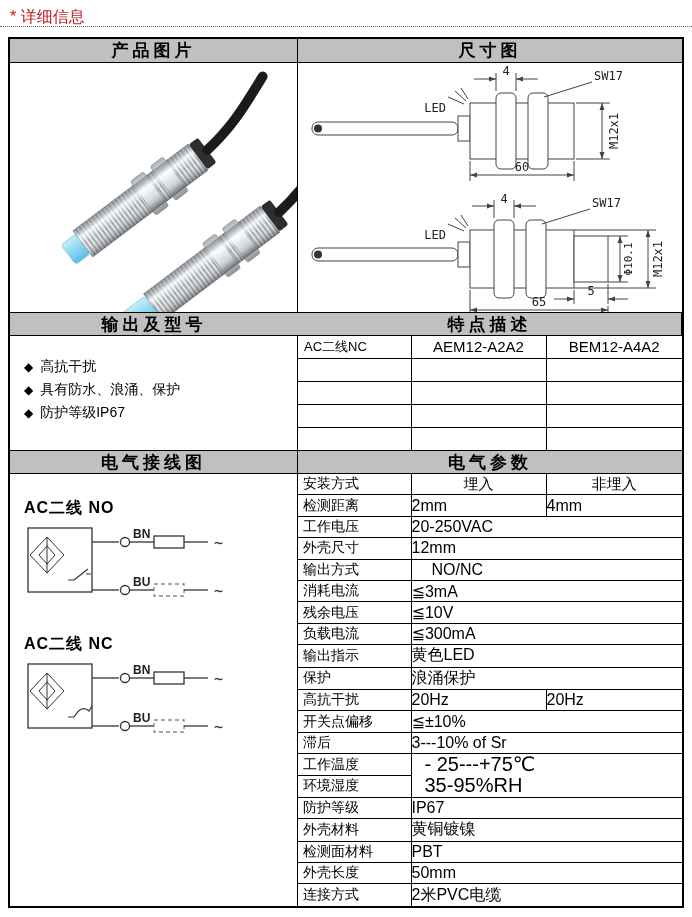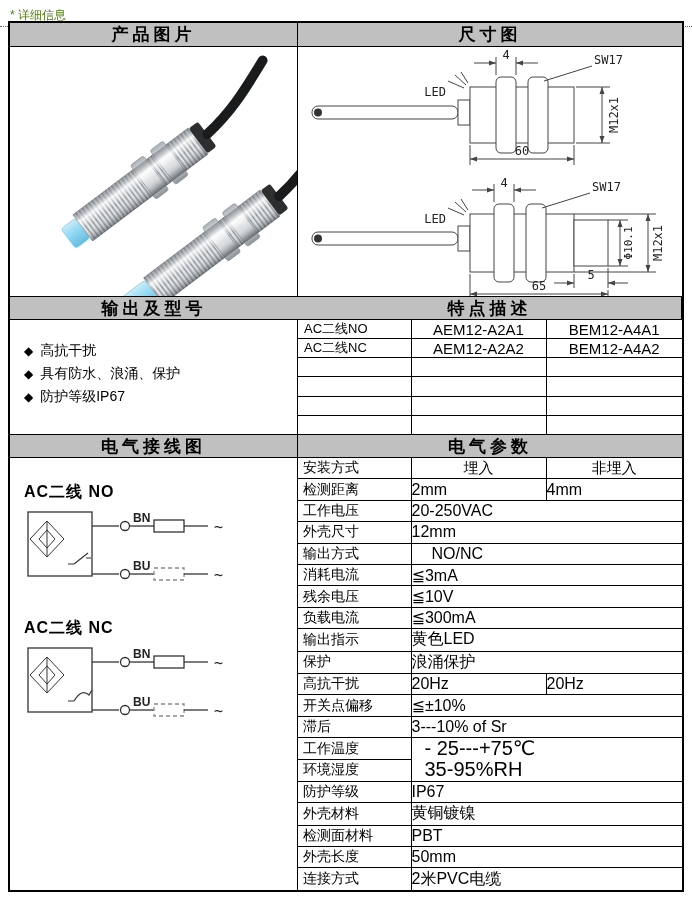--- a/index.html
+++ b/index.html
@@ -1,20 +1,20 @@
 <!DOCTYPE html>
 <html><head>
 <meta charset="utf-8">
 <style>
   html,body{margin:0;padding:0;background:#fff;}
   .sheet{position:relative;width:692px;height:917px;background:#fff;overflow:hidden;
          font-family:"Liberation Sans","DejaVu Sans",sans-serif;color:#000;}
-  .note{position:absolute;left:10px;top:7px;font-size:12px;color:#4d7c0f;}
+  .note{position:absolute;left:10px;top:7px;font-size:16px;color:#b91c1c;}
   .dotline{position:absolute;left:0;top:26px;width:692px;border-bottom:1px dotted #666;}
-  .tbl{position:absolute;left:8px;top:21px;width:672px;height:867px;border:2px solid #000;
+  .tbl{position:absolute;left:8px;top:37px;width:672px;height:867px;border:2px solid #000;
        display:grid;grid-template-columns:288px 1fr;grid-template-rows:24px 250px 23px 115px 23px 1fr;}
   .cell{overflow:hidden;position:relative;}
   .bR{border-right:1px solid #000;}
   .bB{border-bottom:1px solid #000;}
   .hdr{background:#c0c0c0;display:flex;align-items:center;justify-content:center;
        font-size:17px;font-weight:bold;letter-spacing:4px;}
   
   .features{padding:22px 0 4px 14px;font-size:14px;}
   .feat{margin:0 0 5px 0;white-space:nowrap;}
   .feat .bullet{font-size:12px;margin-right:7px;}
@@ -172,25 +172,20 @@
       <div class="feat"><span class="bullet">◆</span><span>防护等级IP67</span></div>
     </div>
     <div class="cell bB">
       <table class="mtable">
         <colgroup>
             <col style="width:113px">
             <col style="width:135px">
             <col>
           </colgroup>
         <tbody>
-            <tr>
-              <td class="m0">AC二线NO</td>
-              <td class="mmod">AEM12-A2A1</td>
-              <td class="mmod">BEM12-A4A1</td>
-            </tr>
         <tr>
               <td class="m0">AC二线NC</td>
               <td class="mmod">AEM12-A2A2</td>
               <td class="mmod">BEM12-A4A2</td>
             </tr>
         <tr>
               <td class="m0"></td>
               <td class="mmod"></td>
               <td class="mmod"></td>
             </tr>

